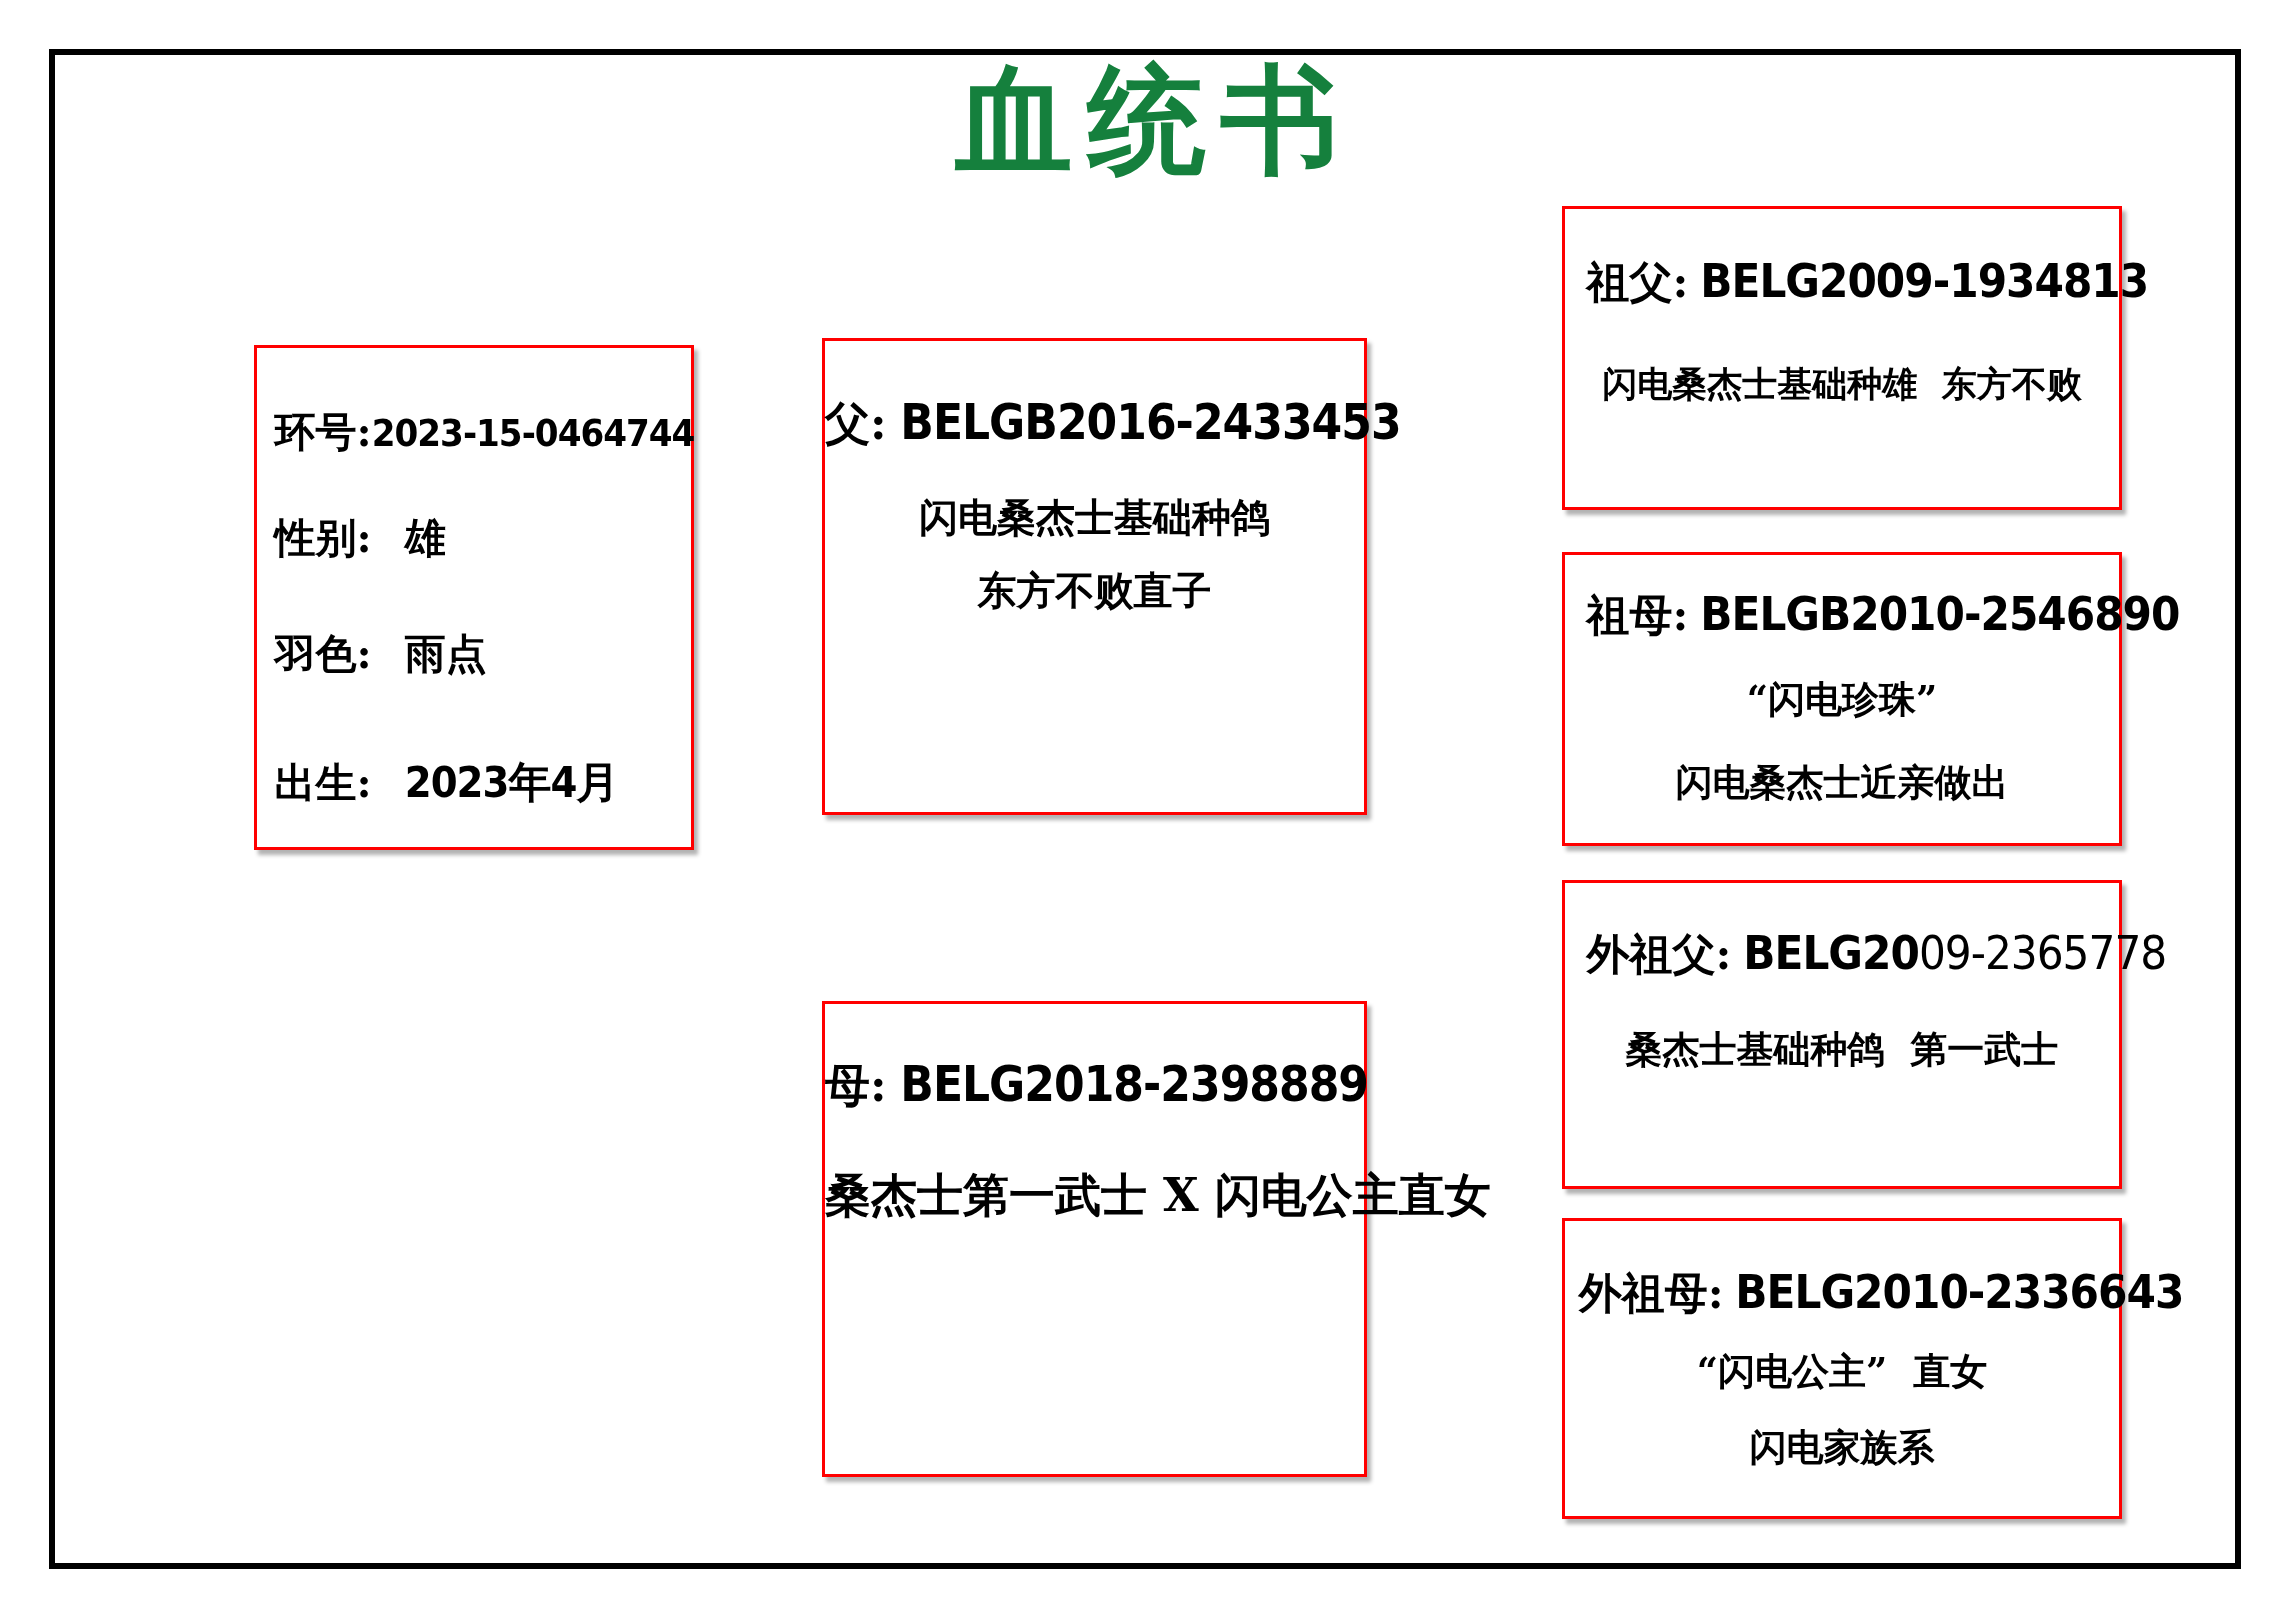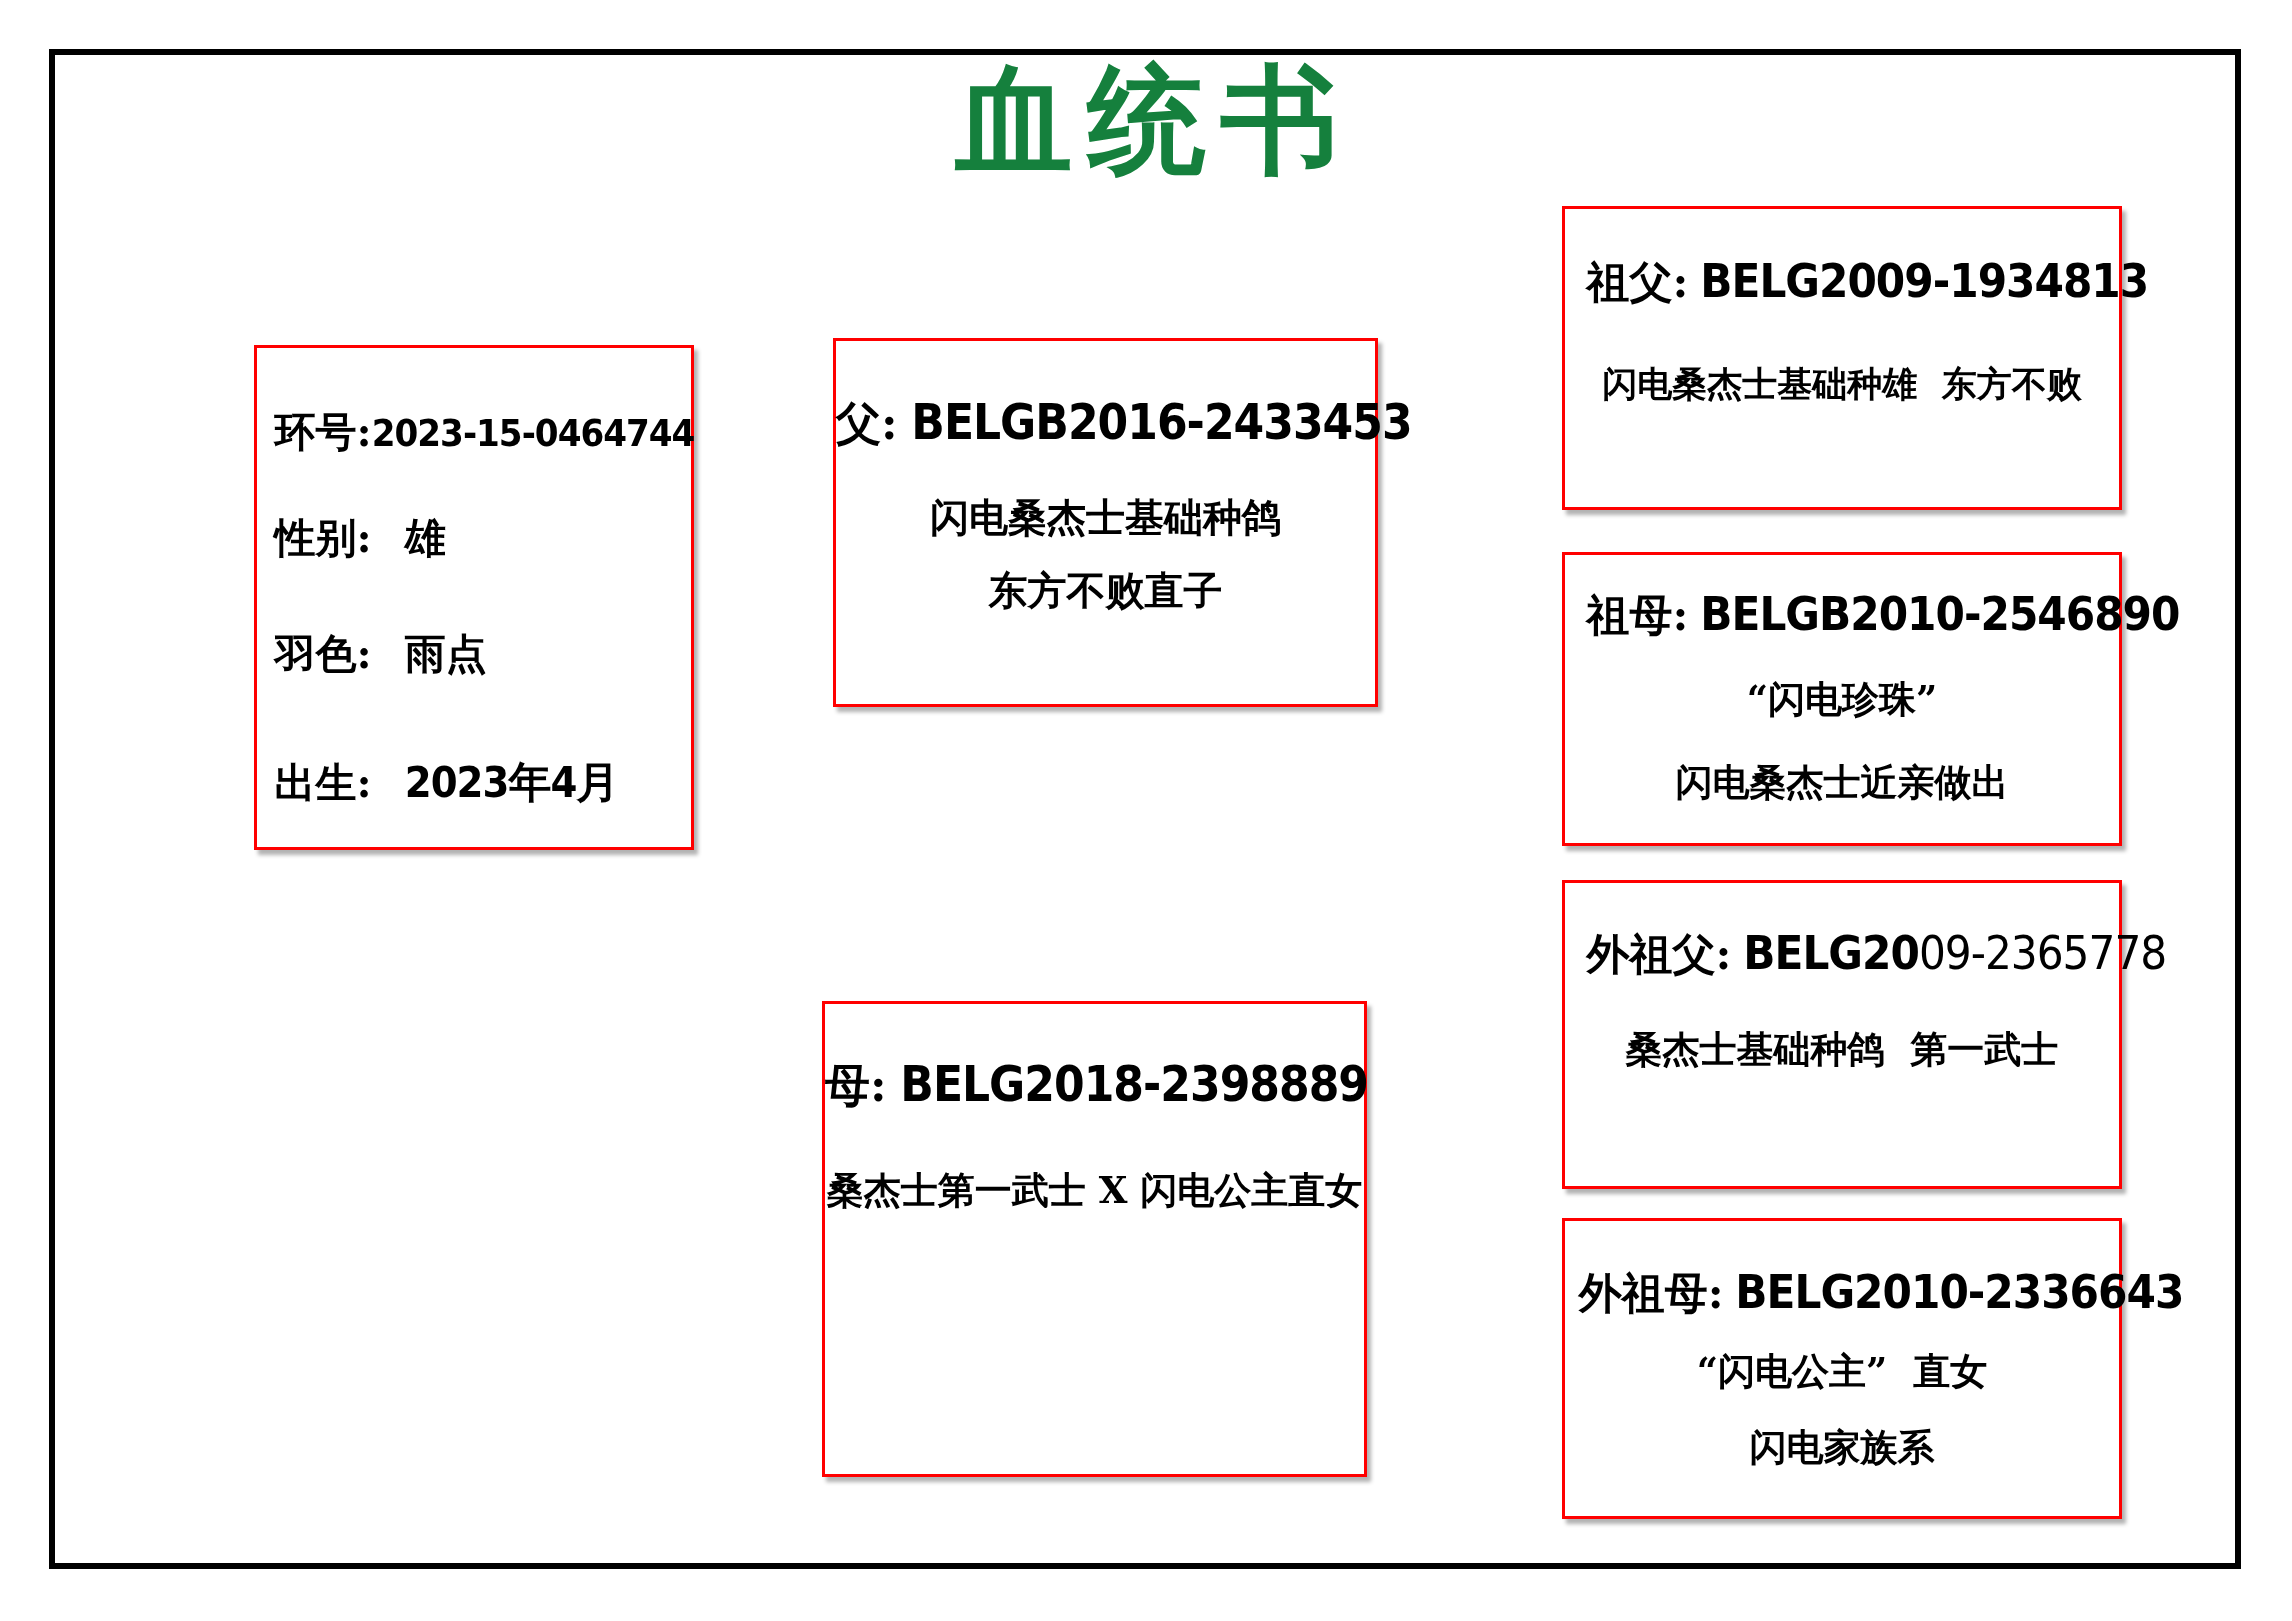--- a/index.html
+++ b/index.html
@@ -34,21 +34,21 @@
     white-space: pre;
   }
   .pbox {
     position: absolute;
     border: 3.9px solid #ff0000;
     background: #ffffff;
     box-shadow: 3.9px 4.9px 3.9px rgba(0,0,0,0.30);
     box-sizing: border-box;
   }
   .box-bird   { left: 254px;  top: 345px;  width: 440px; height: 505px; }
-  .box-father { left: 822px;  top: 338px;  width: 545px; height: 369px; margin-left: 11px; }
+  .box-father { left: 822px;  top: 338px;  width: 545px; height: 477px; }
   .box-mother { left: 822px;  top: 1001px; width: 545px; height: 476px; }
   .box-gf     { left: 1562px; top: 206px;  width: 560px; height: 304px; }
   .box-gm     { left: 1562px; top: 552px;  width: 560px; height: 294px; }
   .box-mgf    { left: 1562px; top: 880px;  width: 560px; height: 309px; padding-left: 37px; }
   .box-mgm    { left: 1562px; top: 1218px; width: 560px; height: 301px; }
 
   .line {
     position: absolute;
     left: 0; right: 0;
     white-space: pre;
@@ -86,21 +86,21 @@
   .bird-val { margin-left: 33px; }
   .bird-l4 .num { font-size: 43px; }
 
   
   .fm-l1 { font-size: 45px; }
   .fm-l1 .num { font-size: 49px; margin-left: 13.7px; }
   .father-l1 { top: 54px; }
   .father-l2 { top: 154px; font-size: 39px; }
   .father-l3 { top: 227px; font-size: 39px; }
   .mother-l1 { top: 53px; }
-  .mother-l2 { top: 165px; font-size: 37px; }
+  .mother-l2 { top: 165px; font-size: 46px; }
 
   
   .gp-l1 { font-size: 43px; padding-left: 21.6px; }
   .gp-l1 .num { font-size: 47px; margin-left: 11.8px; }
   .gp-l1 .num-light { font-size: 47px; }
   .gf-l1  { top: 45px; }
   .gf-l2  { top: 155px; font-size: 35px; }
   .gm-l1  { top: 32px; }
   .gm-l2  { top: 123px; font-size: 37px; }
   .gm-l3  { top: 206px; font-size: 37px; }

